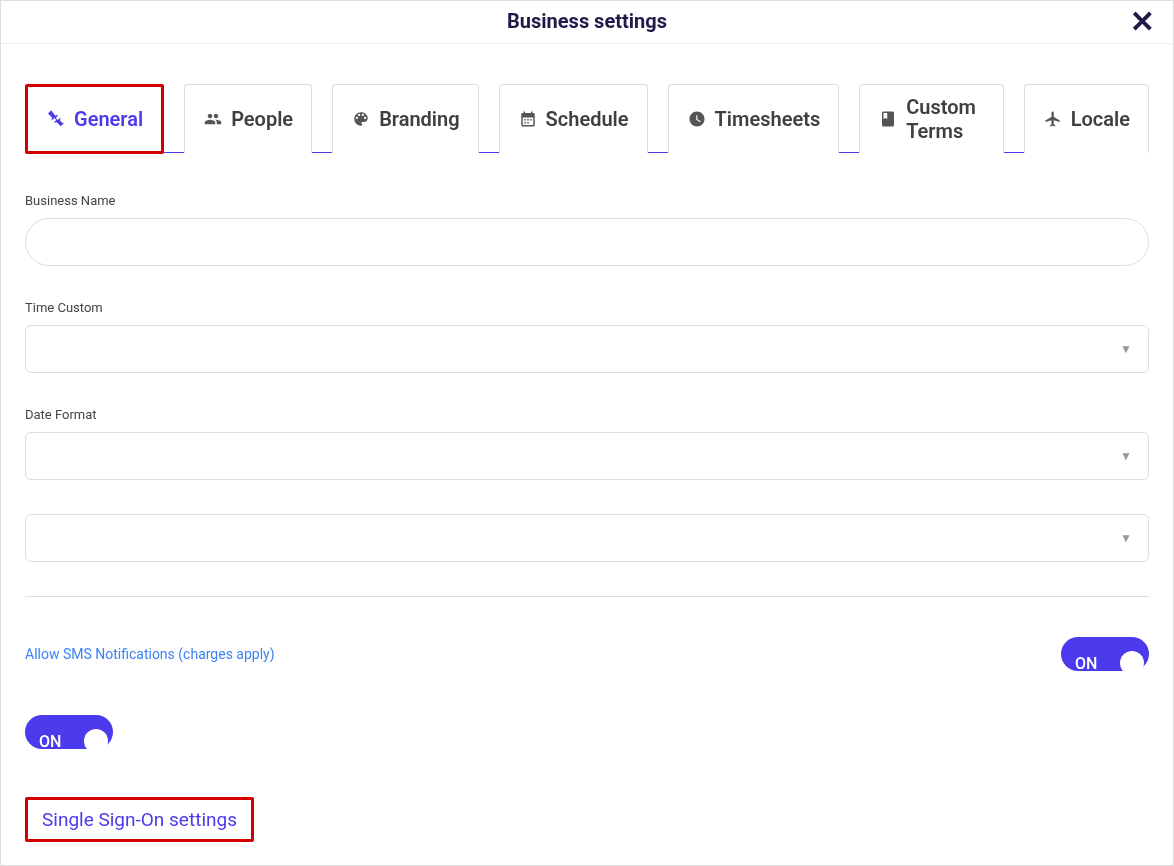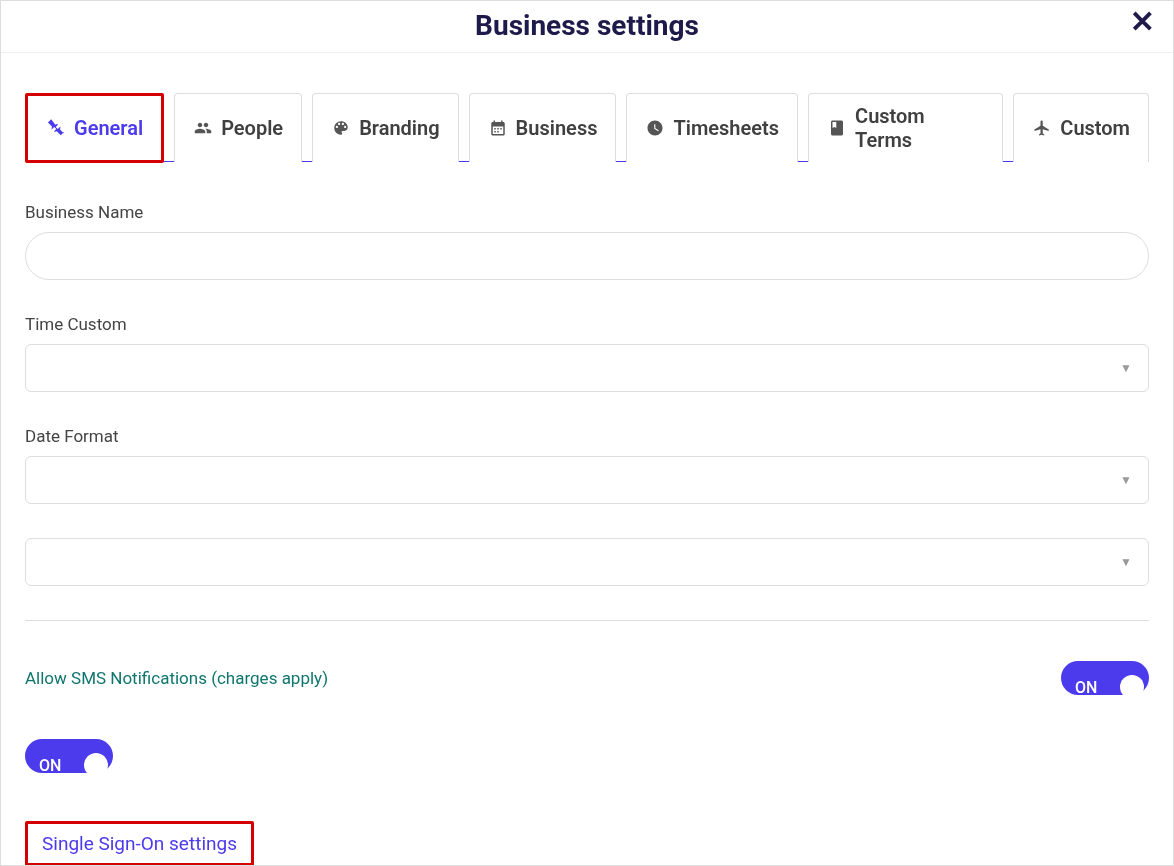--- a/index.html
+++ b/index.html
@@ -14,41 +14,41 @@
       width: 1174px;
       height: 866px;
       border: 1px solid #ddd;
     }
     .header {
       position: relative;
       border-bottom: 1px solid #eee;
       padding: 8px 0 10px;
     }
     .title {
-      font-size: 28px;
+      font-size: 20px;
       font-weight: 700;
       color: #1e1b4b;
       text-align: center;
     }
     .close-btn {
       position: absolute;
       right: 18px;
       top: 6px;
       font-size: 30px;
       font-weight: 700;
       color: #1e1b4b;
       cursor: pointer;
       line-height: 1;
     }
     .content {
       padding: 40px 24px 24px;
     }
     .tabs {
       display: flex;
-      gap: 10px;
+      gap: 20px;
       border-bottom: 1px solid #4c3aed;
       margin-bottom: 40px;
     }
     .tab {
       display: flex;
       align-items: center;
       gap: 8px;
       padding: 10px 18px;
       border: 1px solid #ddd;
       border-bottom: none;
@@ -77,21 +77,21 @@
     .tab svg {
       width: 20px;
       height: 18px;
       fill: currentColor;
     }
     .form-group {
       margin-bottom: 34px;
     }
     .form-label {
       display: block;
-      font-size: 17px;
+      font-size: 13px;
       color: #444;
       margin-bottom: 10px;
     }
     .text-input {
       width: 100%;
       height: 48px;
       border: 1px solid #ddd;
       border-radius: 24px;
       padding: 0 20px;
       font-size: 16px;
@@ -117,22 +117,22 @@
       border-top: 1px solid #ddd;
       margin: 20px 0 40px;
     }
     .switch-row {
       display: flex;
       align-items: center;
       justify-content: space-between;
       margin-bottom: 44px;
     }
     .switch-label {
-      font-size: 17px;
-      color: #0f766e;
+      font-size: 14px;
+      color: #3b82f6;
     }
     .switch {
       width: 88px;
       height: 34px;
       background: #4c3aed;
       border-radius: 17px;
       display: flex;
       align-items: center;
       justify-content: space-between;
       padding: 18px 5px 0 14px;
@@ -196,21 +196,21 @@
           </svg>
       </span>
       <span>Branding</span>
     </div>
     <div class="tab">
       <span class="icon">
         <svg viewBox="0 0 24 24">
             <path d="M19 4h-1V2h-2v2H8V2H6v2H5c-1.1 0-2 .9-2 2v14c0 1.1.9 2 2 2h14c1.1 0 2-.9 2-2V6c0-1.1-.9-2-2-2zm0 16H5V10h14v10zM7 12h2v2H7zm4 0h2v2h-2zm4 0h2v2h-2zM7 16h2v2H7zm4 0h2v2h-2z"></path>
           </svg>
       </span>
-      <span>Business</span>
+      <span>Schedule</span>
     </div>
     <div class="tab">
       <span class="icon">
         <svg viewBox="0 0 24 24">
             <path d="M12 2C6.5 2 2 6.5 2 12s4.5 10 10 10 10-4.5 10-10S17.5 2 12 2zm4.2 14.2L11 13V7h1.5v5.2l4.5 2.7-.8 1.3z"></path>
           </svg>
       </span>
       <span>Timesheets</span>
     </div>
     <div class="tab">
@@ -220,21 +220,21 @@
           </svg>
       </span>
       <span>Custom Terms</span>
     </div>
     <div class="tab">
       <span class="icon">
         <svg viewBox="0 0 24 24">
             <path d="M21 16v-2l-8-5V3.5c0-.8-.7-1.5-1.5-1.5S10 2.7 10 3.5V9l-8 5v2l8-2.5V19l-2 1.5V22l3.5-1 3.5 1v-1.5L13 19v-5.5l8 2.5z"></path>
           </svg>
       </span>
-      <span>Custom</span>
+      <span>Locale</span>
     </div>
   </div>
 
   <div class="form-group">
     <label class="form-label">Business Name</label>
     <input type="text" class="text-input" value="" style="">
   </div>
 
   <div class="form-group">
     <label class="form-label">Time Custom</label>

